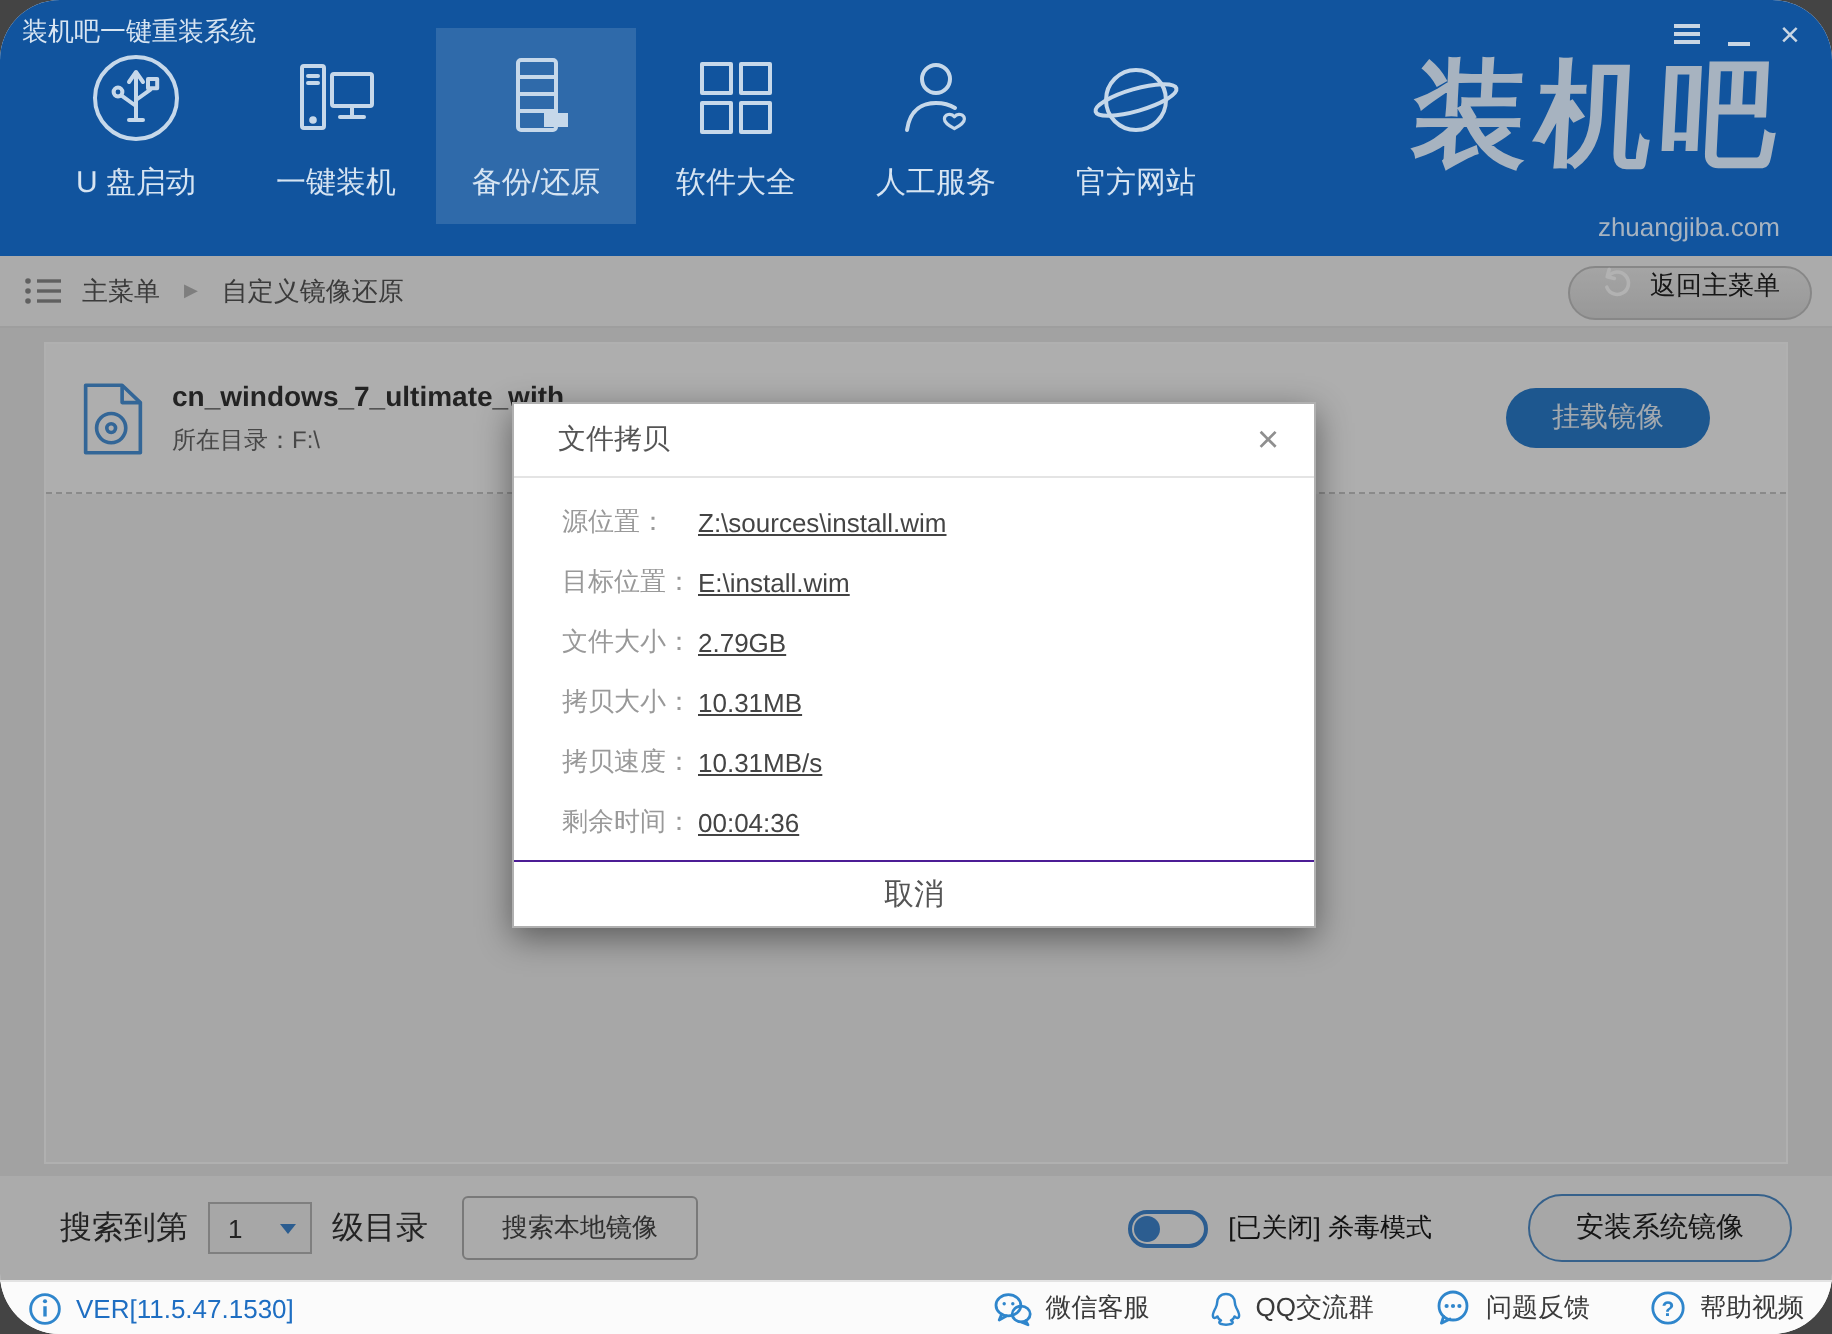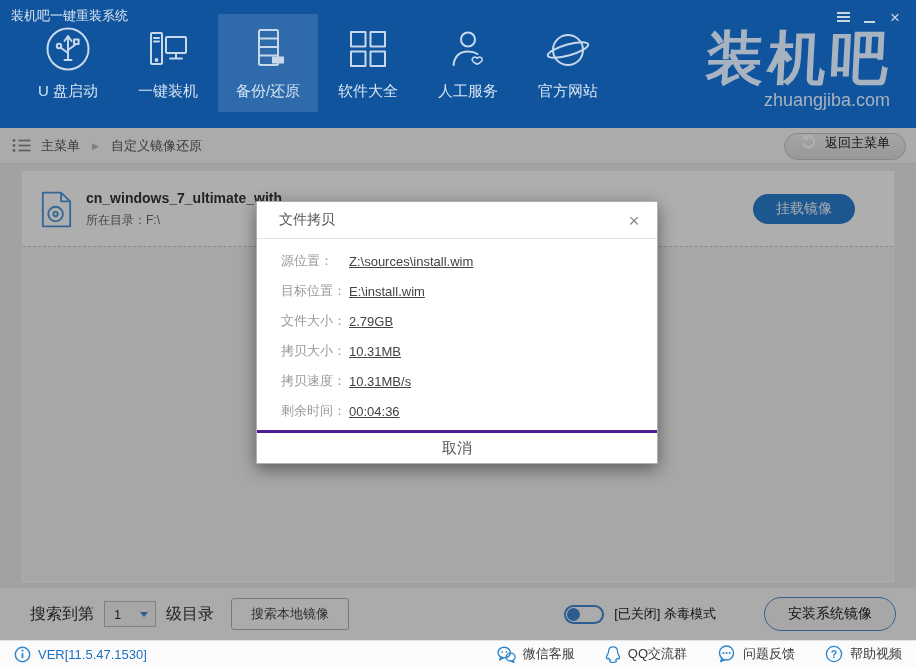--- a/index.html
+++ b/index.html
@@ -1,38 +1,38 @@
 <!DOCTYPE html>
 <html><head>
 <meta charset="utf-8">
 <style>
   * { margin:0; padding:0; box-sizing:border-box; }
   body { background:#444; font-family:"Liberation Sans","DejaVu Sans",sans-serif; }
-  .window { width:916px; height:667px; position:relative; background:#fff; overflow:hidden; margin:0 auto; }
+  .window { width:916px; height:667px; position:relative; background:#fff; overflow:hidden; margin:0 auto;border-radius:30px; }
 
   
   header { height:128px; background:#11549e; position:relative; }
   .win-title { position:absolute; left:11px; top:7px; font-size:13px; color:#d8e5f2; }
   .win-controls { position:absolute; right:8px; top:6px; display:flex; align-items:flex-start; }
   .ctrl { width:26px; height:22px; display:flex; align-items:center; justify-content:center; cursor:pointer; }
   .hamburger { flex-direction:column; gap:2px; }
   .hamburger i { display:block; width:13px; height:2px; background:#c9d6e4; }
   .minimize i { display:block; width:11px; height:2px; background:#c9d6e4; margin-top:9px; }
   .close-glyph { font-size:17px; color:#c9d6e4; line-height:1; }
 
   .nav { position:absolute; left:18px; top:14px; height:98px; display:flex; }
   .nav-item { width:100px; display:flex; flex-direction:column; align-items:center; justify-content:flex-end; padding-bottom:11px; gap:9px; cursor:pointer; }
   .nav-item.active { background:rgba(255,255,255,0.13); }
   .nav-icon { color:#c6d8ea; height:52px; display:flex; align-items:flex-end; }
   .nav-icon svg { display:block; }
   .nav-label { font-size:15px; color:#d6e4f2; white-space:nowrap; }
 
   .logo { position:absolute; right:24px; top:26px; text-align:right; color:#a7b3c0; }
   .logo-text { font-size:58px; font-weight:bold; letter-spacing:4px; line-height:1.1; transform:skewX(-3deg); }
-  .logo-domain { font-size:18px; margin-top:0px; padding-right:2px; }
+  .logo-domain { font-size:13px; margin-top:16px; padding-right:2px; }
 
   
   .body-area { position:relative; height:512px; }
   .dim { position:absolute; inset:0; background:rgba(0,0,0,0.30); z-index:5; }
 
   .breadcrumb { height:36px; background:#f5f5f5; border-bottom:1px solid #e2e2e2; display:flex; align-items:center; padding:0 12px; position:relative; }
   .list-icon { color:#8a8a8a; display:flex; }
   .crumb-root { margin-left:9px; font-size:13px; color:#555; cursor:pointer; }
   .crumb-sep { margin:0 12px; font-size:9px; color:#b5b5b5; }
   .crumb-current { font-size:13px; color:#555; }
@@ -61,21 +61,21 @@
 
   
   .dialog { position:absolute; left:256px; top:73px; width:402px; z-index:10; background:#fff; border:1px solid #b0b0b0; box-shadow:0 5px 16px rgba(0,0,0,0.45); }
   .dialog-header { height:37px; display:flex; align-items:center; padding:0 12px 0 22px; border-bottom:1px solid #e4e4e4; }
   .dialog-title { font-size:14px; color:#555; }
   .dialog-close { margin-left:auto; font-size:19px; color:#8f8f8f; width:22px; text-align:center; cursor:pointer; line-height:1; }
   .dialog-body { padding:7px 0 4px; }
   .drow { height:30px; display:flex; align-items:center; padding-left:24px; }
   .dlabel { width:68px; font-size:13px; color:#999; flex:none; }
   .dvalue { font-size:13px; color:#444;text-decoration:underline; }
-  .dialog-footer { height:33px; border-top:3px solid #4c1d95; display:flex; align-items:center; justify-content:center; font-size:15px; color:#555; cursor:pointer; }
+  .dialog-footer { height:33px; border-top:1px solid #4c1d95; display:flex; align-items:center; justify-content:center; font-size:15px; color:#555; cursor:pointer; }
 
   
   footer { height:27px; background:#fbfbfb; border-top:1px solid #e3e3e3; display:flex; align-items:center; padding:0 14px; }
   .ver { display:flex; align-items:center; gap:7px; color:#1e6ec2; font-size:13px; }
   .ver-icon { color:#2f86cc; display:flex; }
   .footer-links { margin-left:auto; display:flex; align-items:center; gap:30px; }
   .flink { display:flex; align-items:center; gap:7px; font-size:13px; color:#3a3a3a; cursor:pointer; }
   .flink .ficon { color:#2f86cc; display:flex; }
 
   svg { overflow:visible; }

